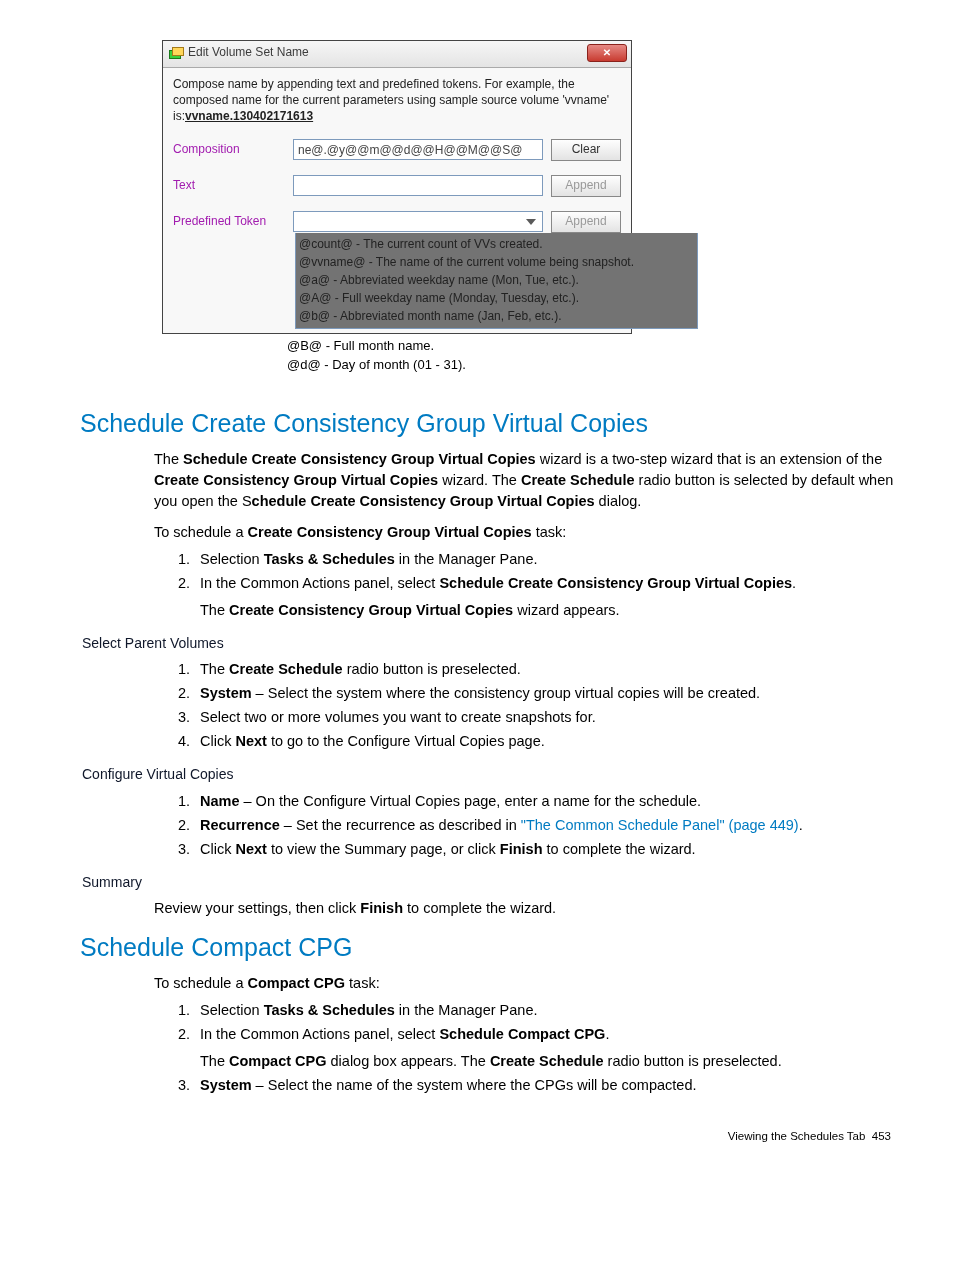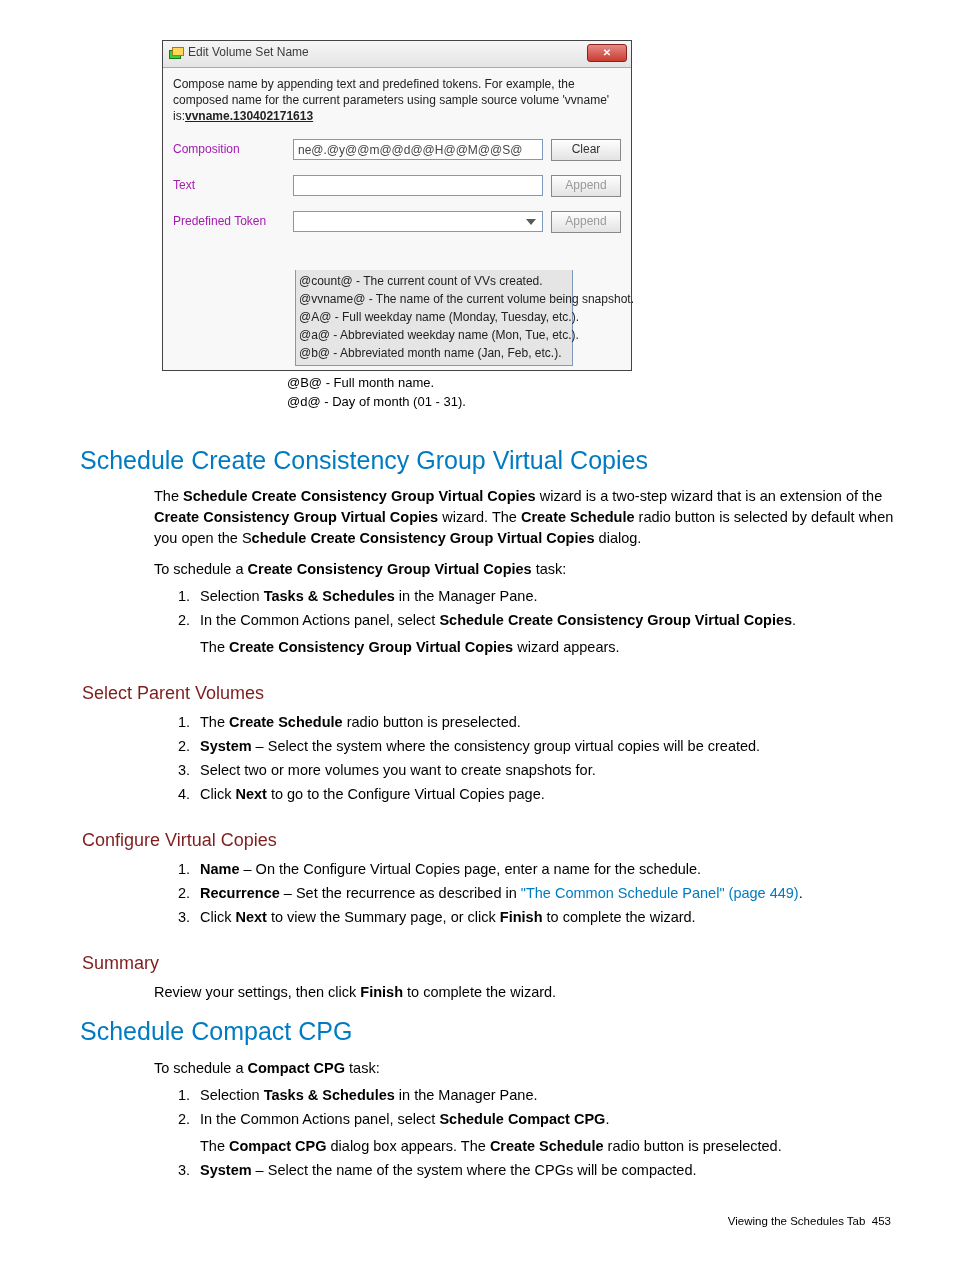--- a/index.html
+++ b/index.html
@@ -65,44 +65,44 @@
     width: 0; height: 0; border-left:5px solid transparent;
     border-right:5px solid transparent; border-top:6px solid #5a5a5a;
   }
   .btn {
     width:70px; height:22px; border:1px solid #888; border-radius:0;
     background:linear-gradient(#fefefe,#e3e3e3); text-align:center;
     font-size:12px; line-height:19px; color:#333;
   }
   .btn.dis { color:#9a9a9a; }
   .dropdown {
-    margin-left:122px; width:278px; background:#e5e5e5;
+    margin-left:122px; width:403px; background:#737373;
     border:1px solid #7d9abc; border-top:none; padding: 2px 3px 3px 3px;
-    font-size:12px; line-height:1.5;margin-top:37px;
+    font-size:12px; line-height:1.5;
   }
   .dropdown .row { white-space:nowrap; }
   .open-list {
     margin-left:122px; width:345px; padding: 2px 3px; font-size:13px; line-height:1.5;
   }
 
   
   h2.sec {
     font-family: "Segoe UI Light","Segoe UI",Arial,sans-serif;
     font-weight: 300; color: #007bc2; font-size: 25px;
     margin: 4px 0 8px -2px;
   }
   .para { margin: 4px 0 10px 72px; }
   .para2 { margin: 4px 0 6px 72px; }
   ol.num { margin: 2px 0 10px 84px; padding-left: 28px; }
   ol.num > li { padding-left: 6px; margin: 3px 0; }
   ol.num > li .sub { margin-top: 6px; }
   h3.sub {
     font-family: "Segoe UI Light","Segoe UI",Arial,sans-serif;
-    font-weight: 300; color: #7f1d1d; font-size: 18px;
-    margin: 22px 0 6px 0;
+    font-weight: 300; color: #0f172a; font-size: 14px;
+    margin: 12px 0 6px 0;
   }
   a.doclink { color:#007bc2; text-decoration: none; }
   b { font-weight: bold; }
   .footer {
     text-align: right; font-size: 11.5px; margin-top: 32px;
     padding-right: 8px;
   }
 </style>
 </head>
 <body>
@@ -137,22 +137,22 @@
           <div class="lab">Predefined Token</div>
           <div class="combo">
             <div class="arrow"></div>
           </div>
           <div class="btn dis">Append</div>
         </div>
 
         <div class="dropdown">
           <div class="row">@count@ - The current count of VVs created.</div>
           <div class="row">@vvname@ - The name of the current volume being snapshot.</div>
+          <div class="row">@a@ - Abbreviated weekday name (Mon, Tue, etc.).</div>
           <div class="row">@A@ - Full weekday name (Monday, Tuesday, etc.).</div>
-          <div class="row">@a@ - Abbreviated weekday name (Mon, Tue, etc.).</div>
           <div class="row">@b@ - Abbreviated month name (Jan, Feb, etc.).</div>
         </div>
       </div>
     </div>
     <div class="open-list">
       <div class="row">@B@ - Full month name.</div>
       <div class="row">@d@ - Day of month (01 - 31).</div>
     </div>
   </div>
 

